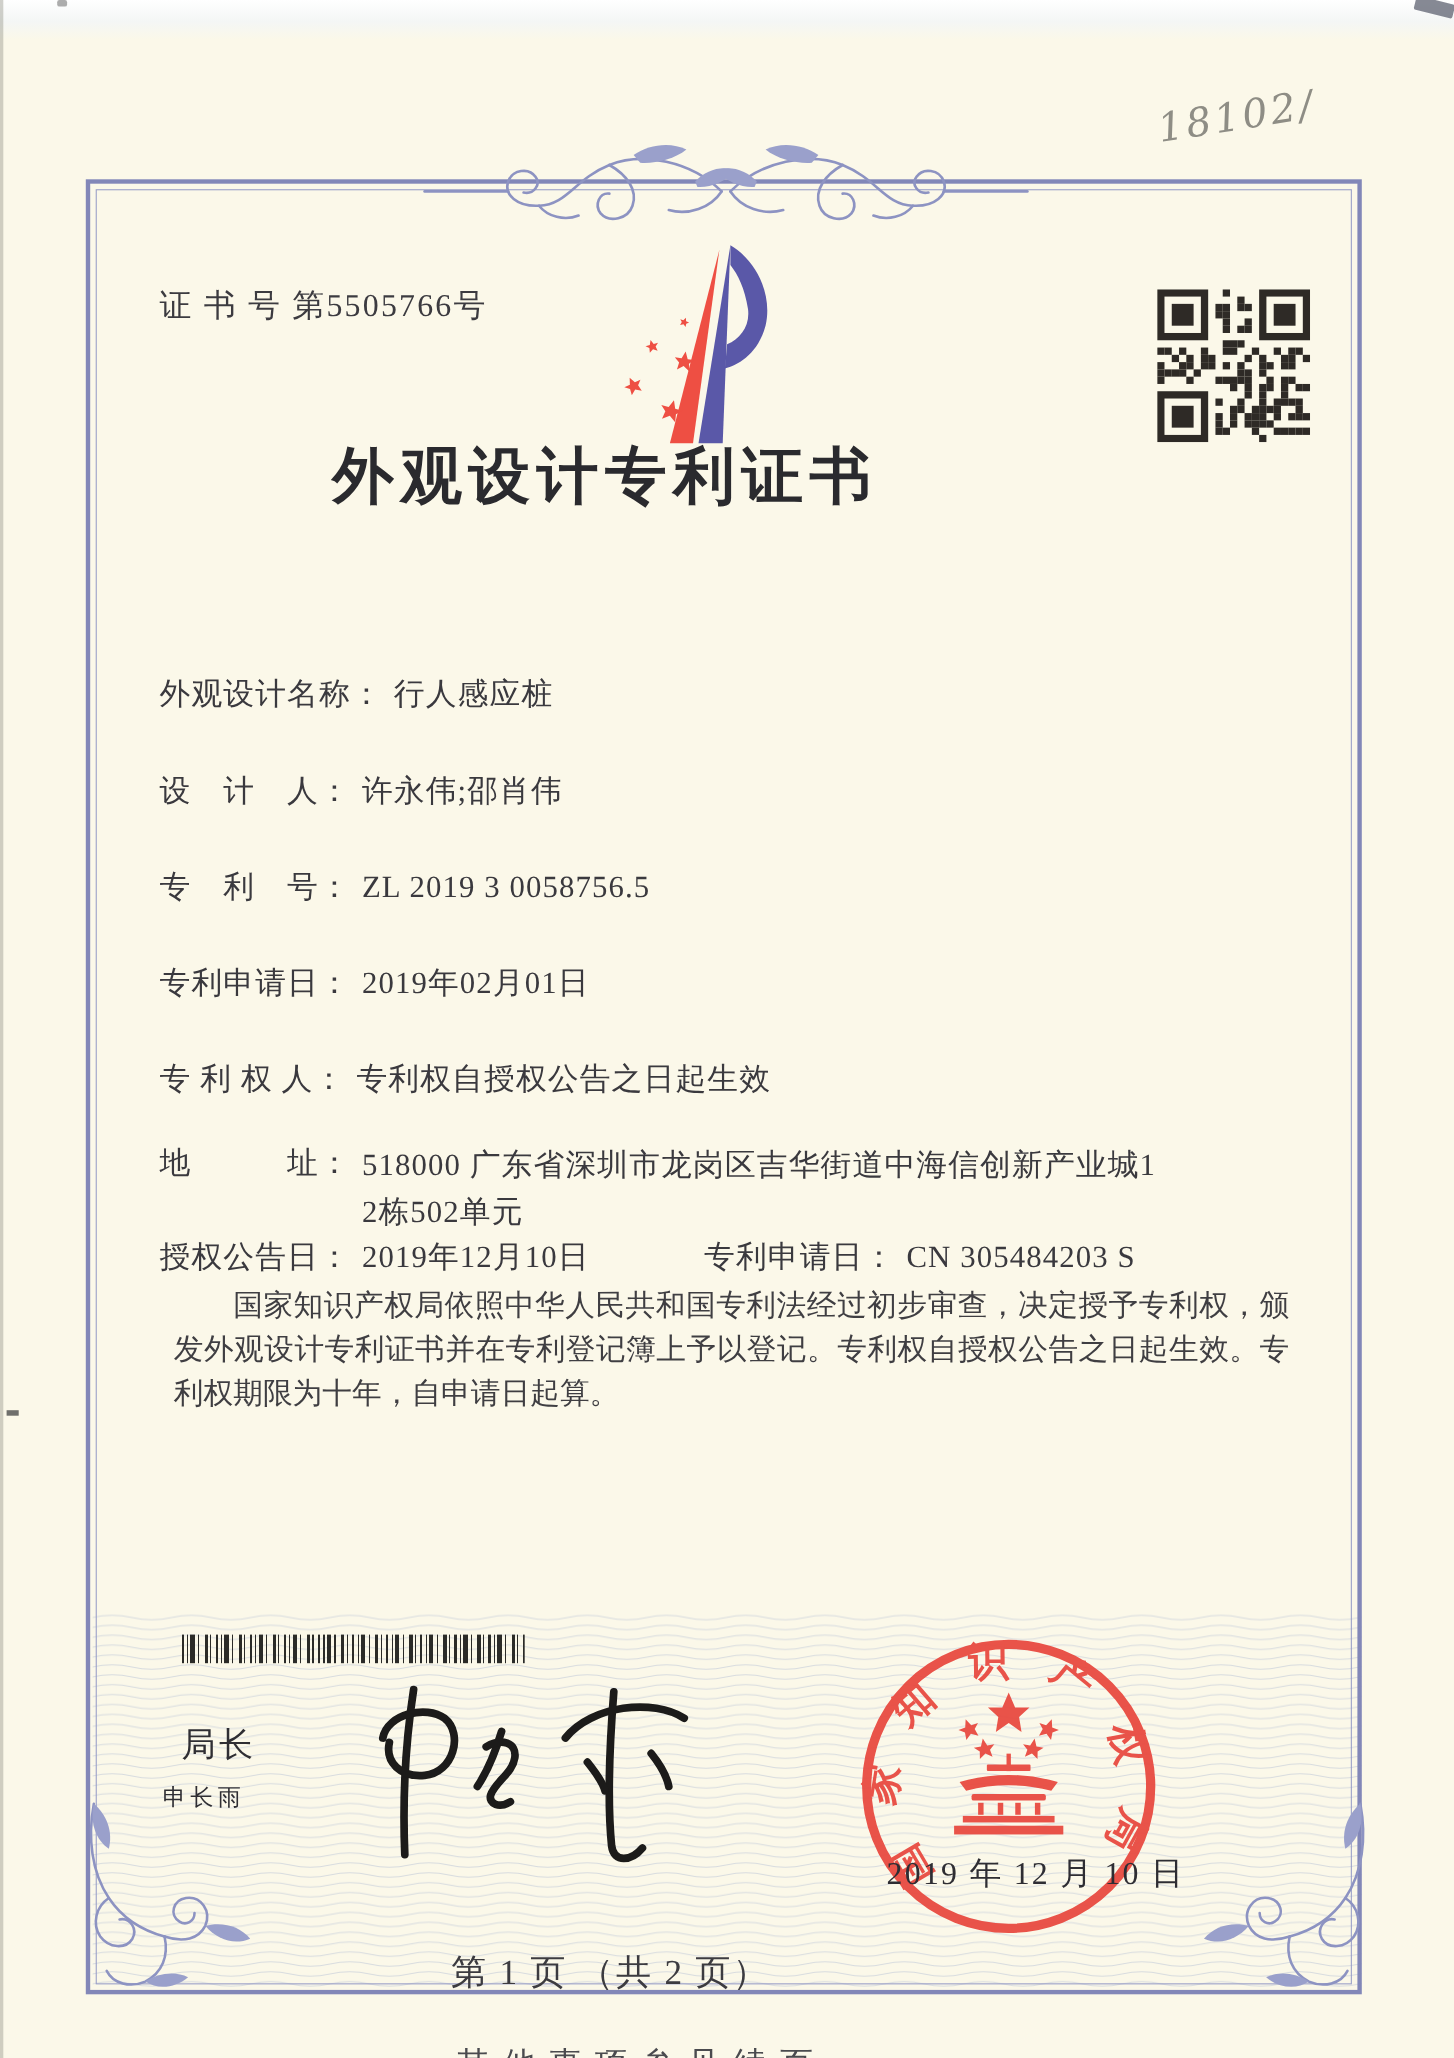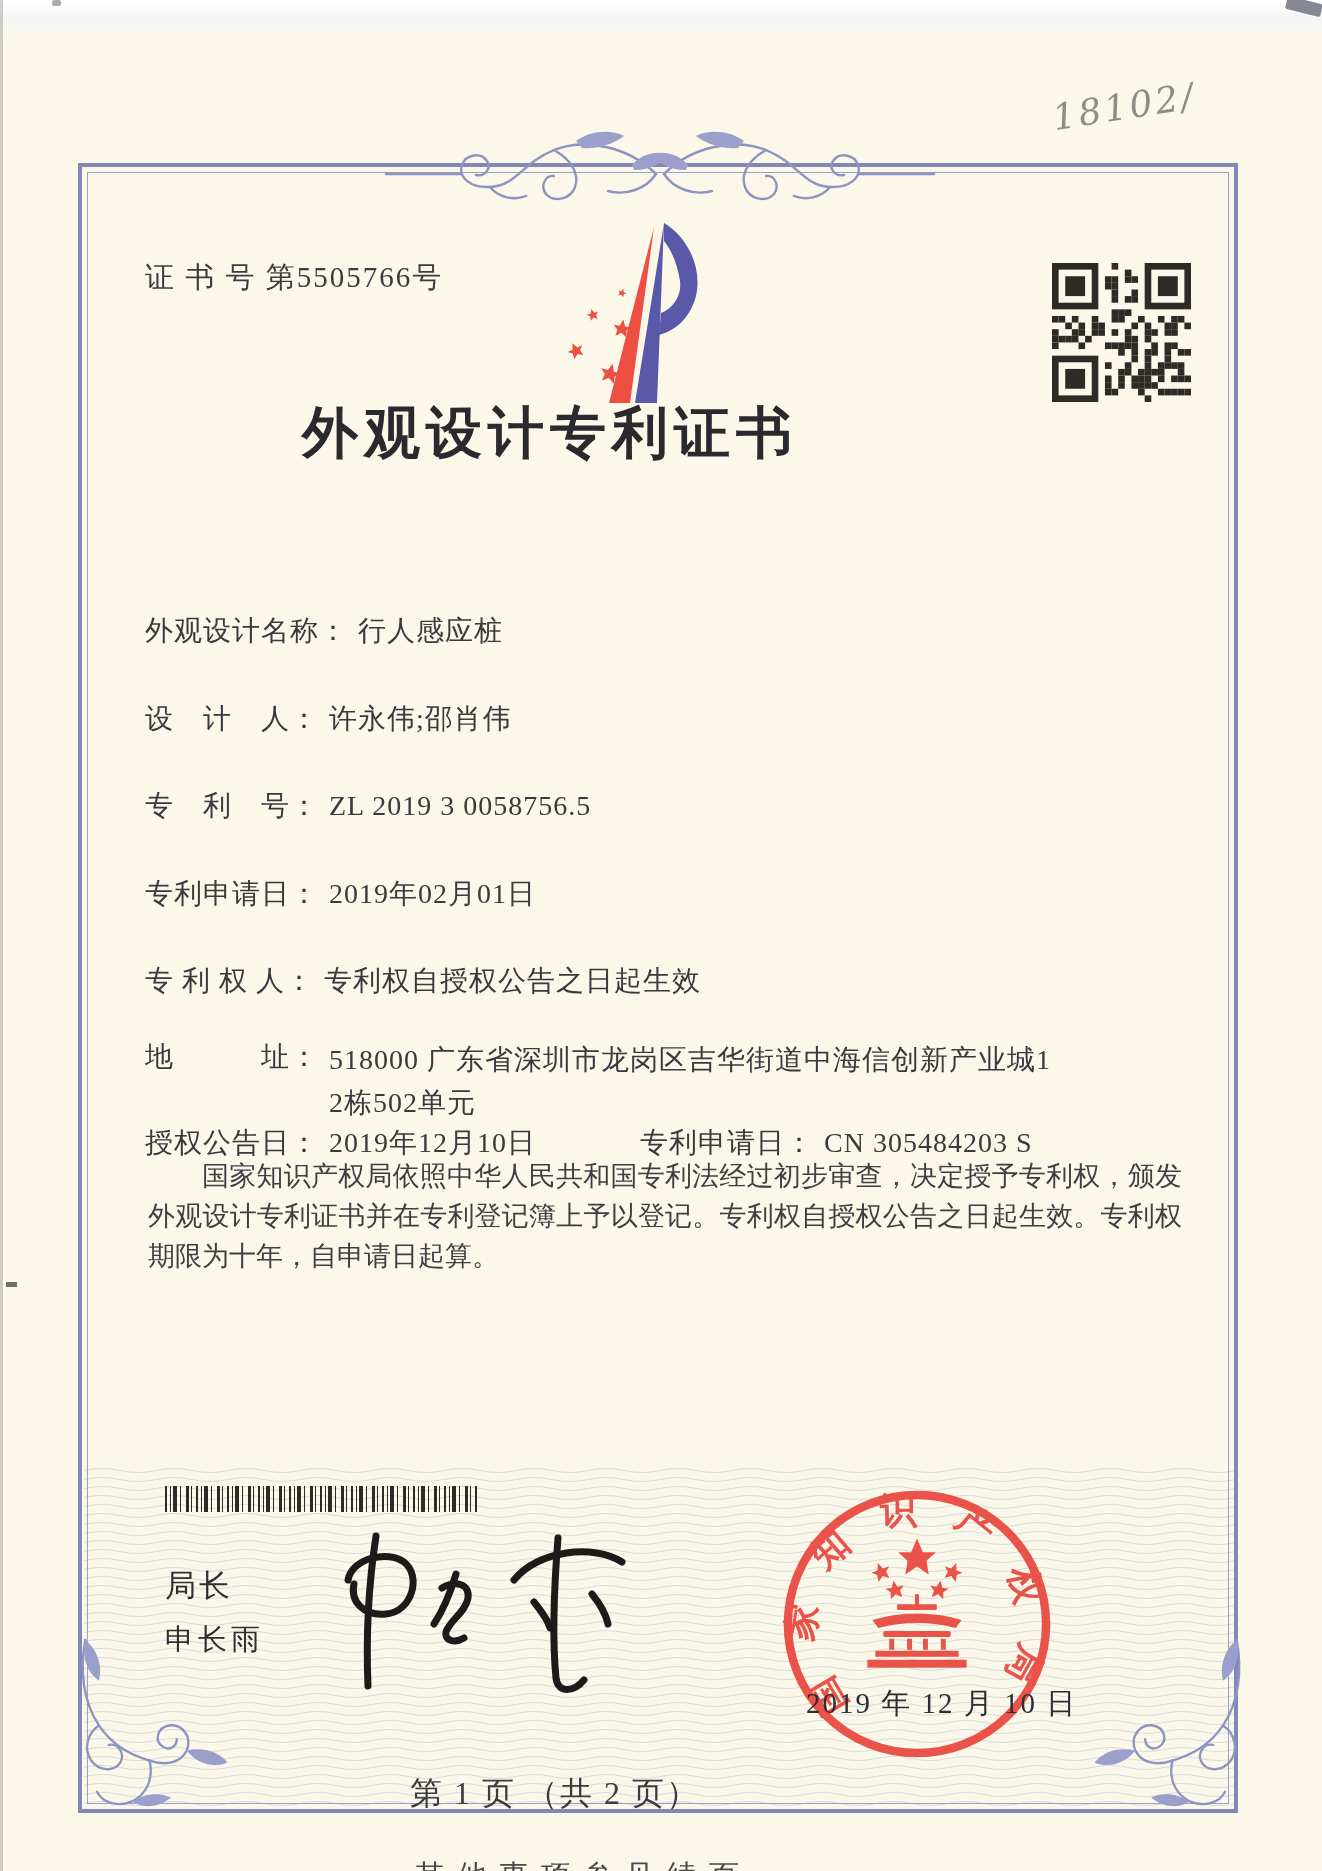--- a/index.html
+++ b/index.html
@@ -43,30 +43,30 @@
   .row{left:145px;font-size:28px;white-space:nowrap;color:#3a393e;}
   .row .lab{letter-spacing:1px;}
   .row .val{margin-left:10px;letter-spacing:1px;}
   .row .val2{display:inline-block;vertical-align:top;line-height:43px;}
   .grant-right{position:absolute;left:495px;top:0;white-space:nowrap;}
   .r0{top:612px;} .r1{top:700px;} .r2{top:787px;} .r3{top:875px;}
   .r4{top:962px;} .r5{top:1038px;} .r6{top:1124px;}
 
   .body-text{left:140px;top:1148px;width:1050px;font-size:27px;line-height:40px;
     text-align:justify;color:#3f3e42;}
-  .body-text p{margin:8px;text-indent:2em;}
+  .body-text p{margin:18px;text-indent:2em;}
 
   
   .barcode{left:165px;top:1486px;width:312px;height:26px;z-index:2;
     background:repeating-linear-gradient(90deg,
       #2b2b28 0 2px,transparent 2px 5px,#2b2b28 5px 6px,transparent 6px 8px,
       #2b2b28 8px 12px,transparent 12px 15px,#2b2b28 15px 16px,transparent 16px 21px,
       #2b2b28 21px 24px,transparent 24px 26px,#2b2b28 26px 27px,transparent 27px 31px);}
   .issuer-title{left:165px;top:1565px;font-size:31px;letter-spacing:3px;z-index:2;color:#2f2e33;}
-  .issuer-name{left:165px;top:1620px;font-size:29px;letter-spacing:4px;z-index:2;color:#2f2e33;}
+  .issuer-name{left:148px;top:1620px;font-size:21px;letter-spacing:4px;z-index:2;color:#2f2e33;}
   .signature{left:338px;top:1528px;width:312px;height:172px;z-index:2;}
   .seal{left:778px;top:1485px;width:278px;height:278px;z-index:3;opacity:.92;}
   .seal-date{left:806px;top:1684px;font-size:29px;letter-spacing:2px;z-index:4;color:#2e2d33;
     white-space:nowrap;}
   .footer{left:195px;top:1772px;width:720px;text-align:center;font-size:32px;
     letter-spacing:2px;color:#3c3b40;}
   .clipped-line{left:415px;top:1856px;width:520px;height:15px;overflow:hidden;
     font-size:30px;letter-spacing:12px;color:#4a4a4e;}
 
   .orn{stroke:#8d93c2;stroke-width:2.4;fill:none;stroke-linecap:round;}

